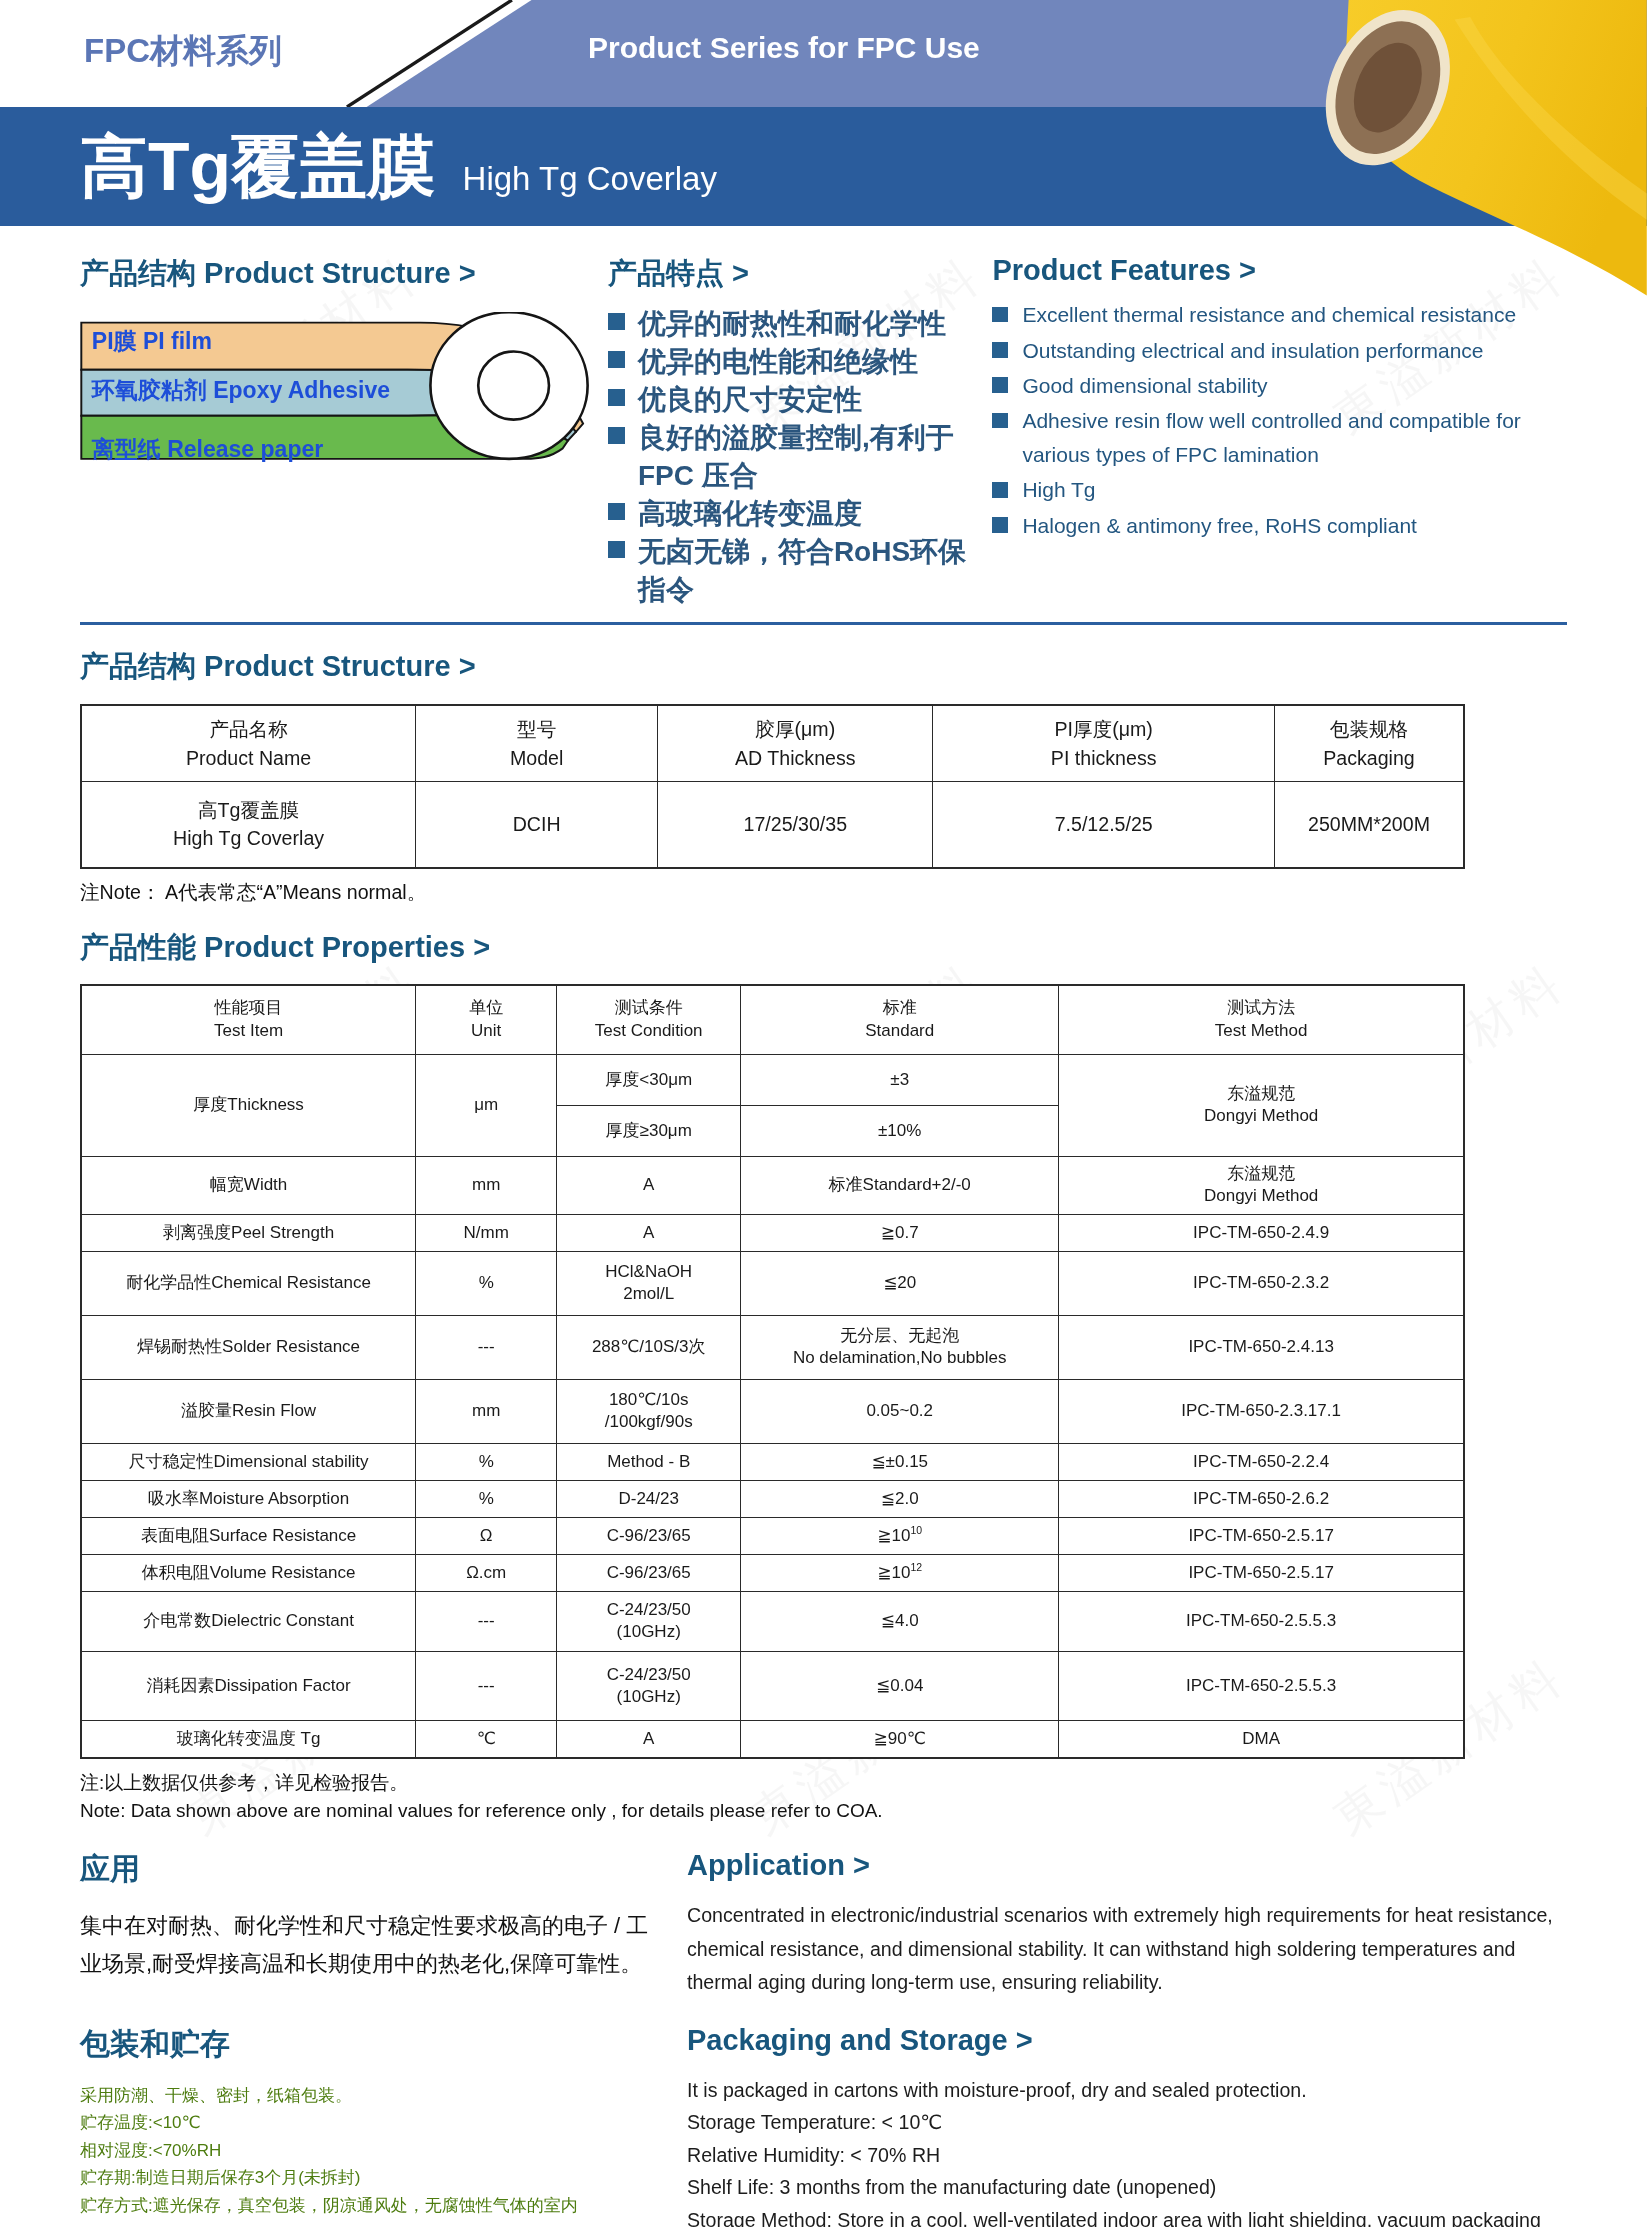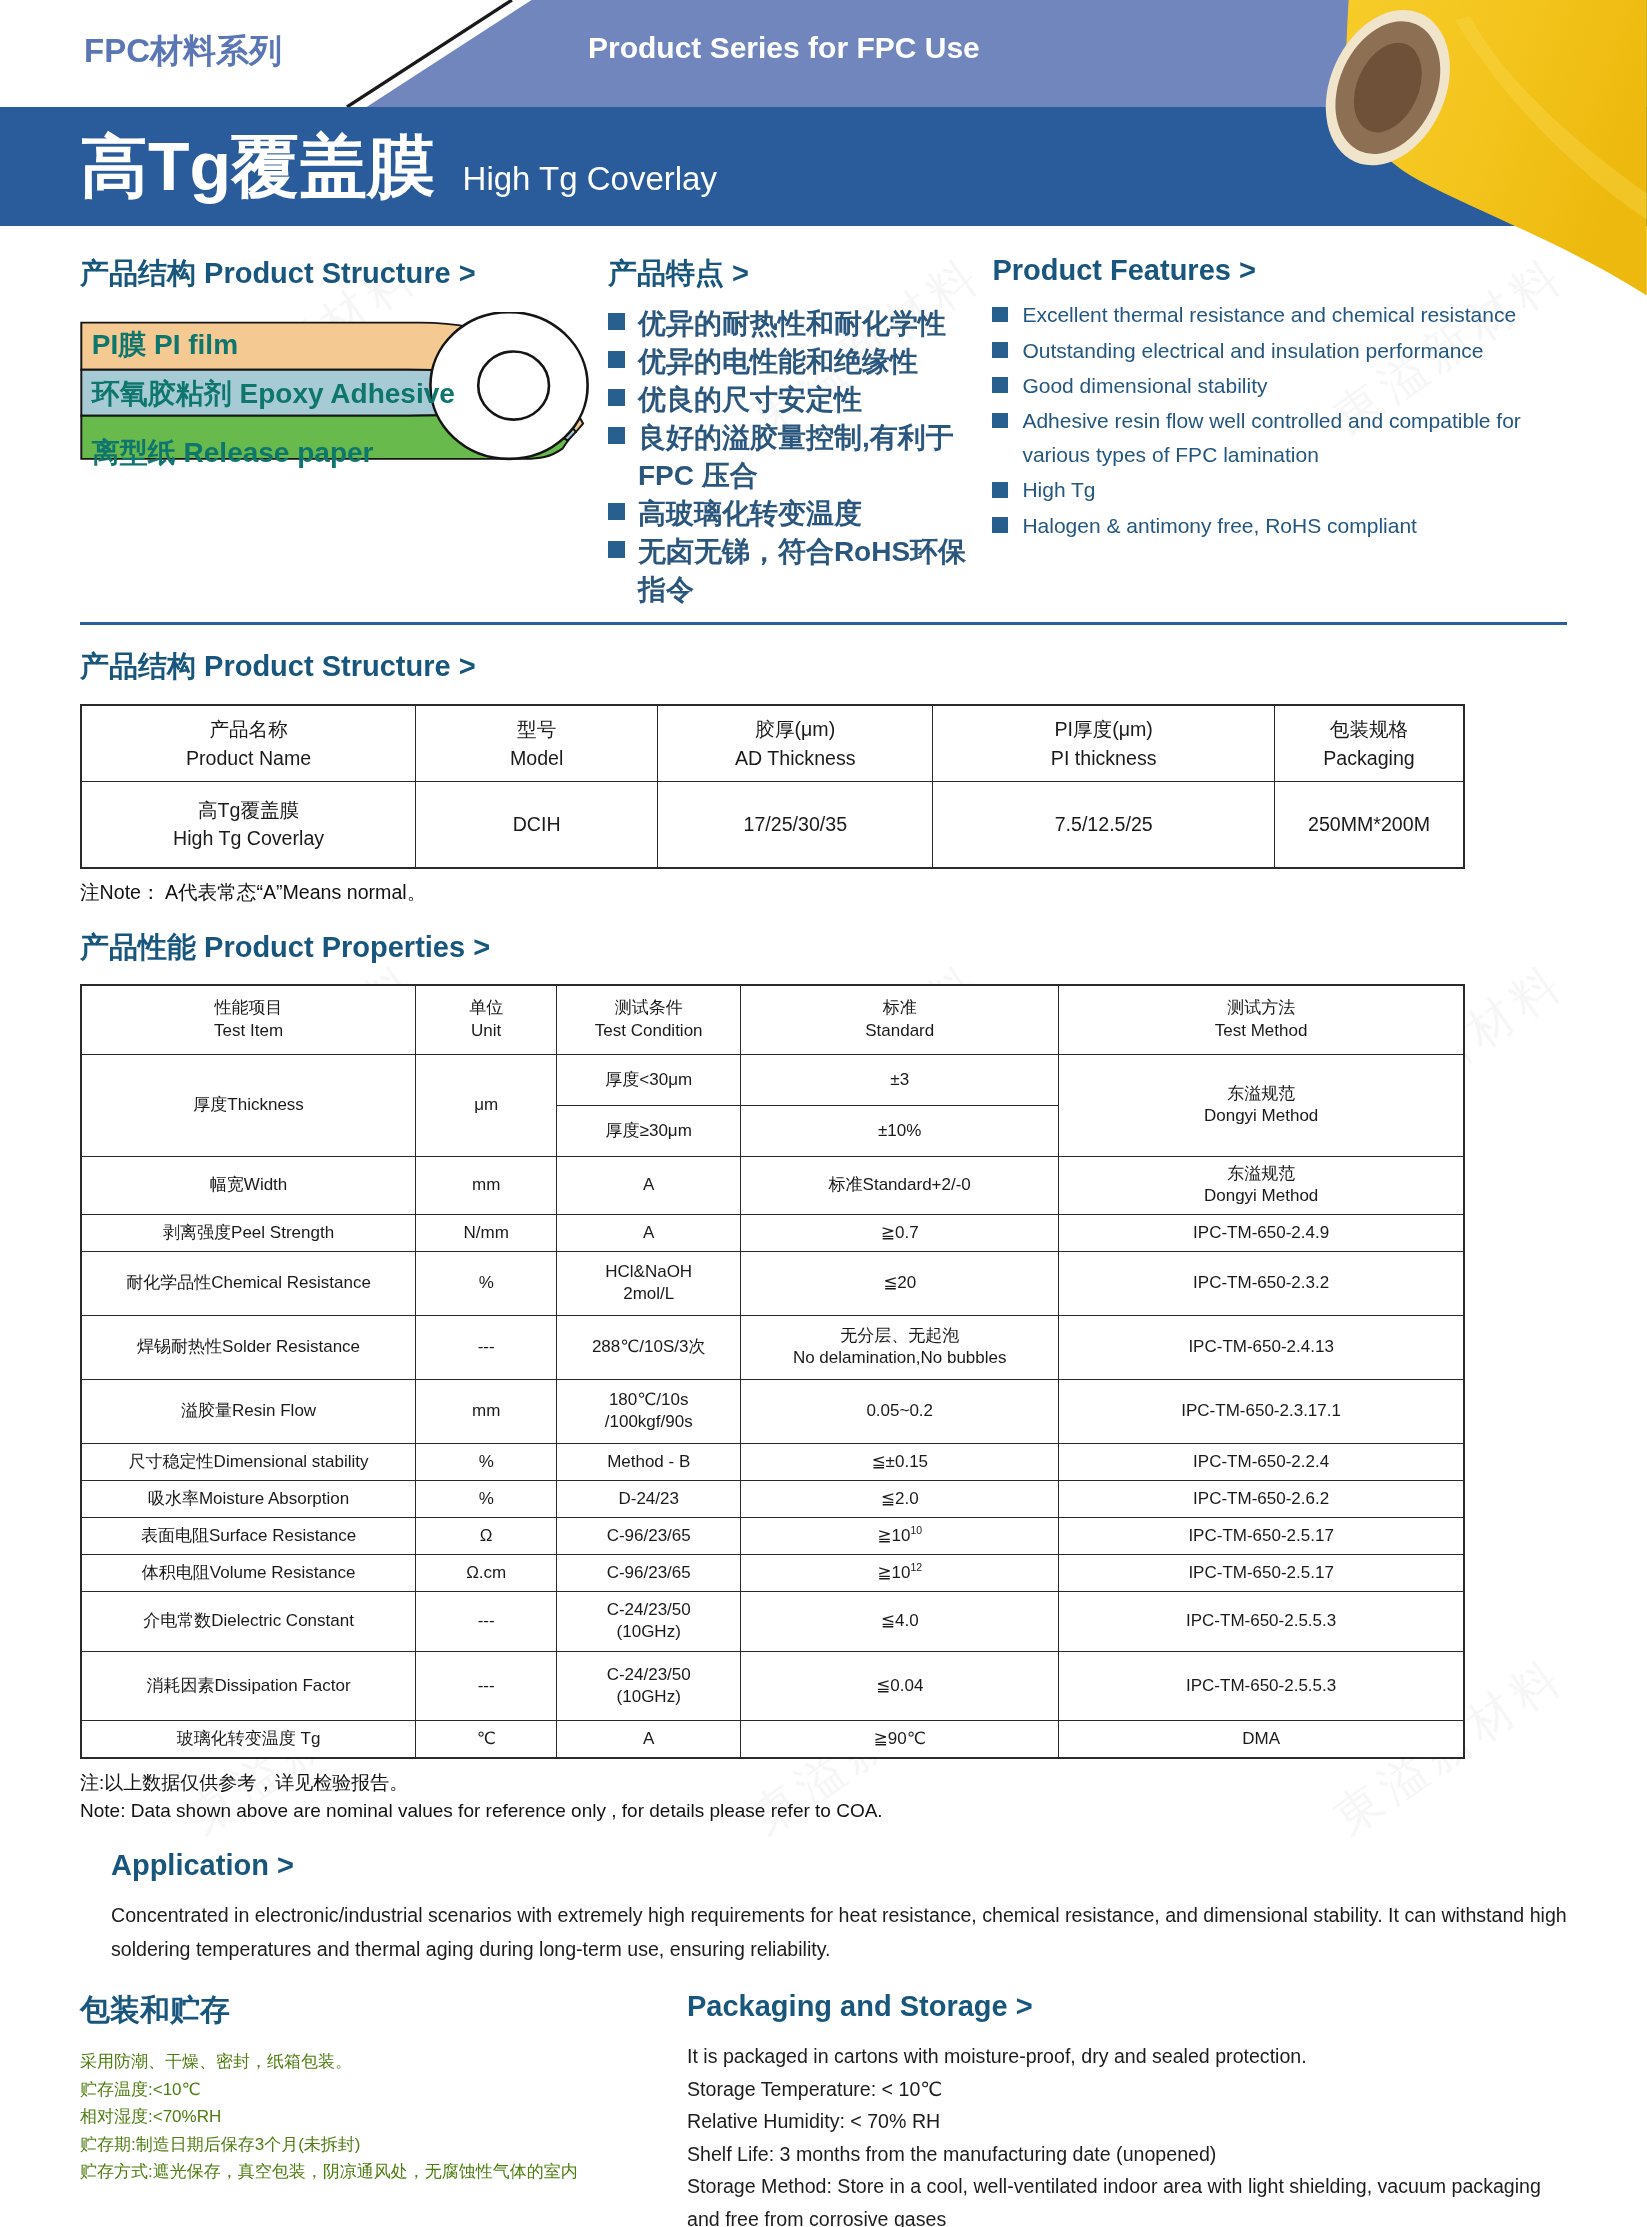--- a/index.html
+++ b/index.html
@@ -19,21 +19,21 @@
   .band .t-cn{font-size:68px;font-weight:bold;color:#fff;line-height:119px;}
   .band .t-en{font-size:33px;color:#fff;margin-left:27.5px;}
   
   .roll{position:absolute;top:0;right:0;width:364px;height:306px;z-index:5;pointer-events:none;}
   
   .content{position:relative;z-index:2;padding:0 80px;}
   .sec-title{font-size:29px;font-weight:bold;color:#18567D;}
   .row-top{display:flex;margin-top:27.5px;}
   .col-diagram{width:524px;flex:0 0 auto;}
   .diagram{position:relative;width:524px;height:169px;margin-top:18.3px;}
-  .diagram .lab{position:absolute;left:11.8px;font-size:28px;font-weight:bold;color:#0f766e;}
+  .diagram .lab{position:absolute;left:11.8px;font-size:23px;font-weight:bold;color:#1d4ed8;}
   .col-feat-cn{width:378px;flex:0 0 auto;margin-left:3.9px;}
   .col-feat-en{flex:1;margin-left:6.5px;}
   .feat-list{margin-top:11.8px;}
   .feat{position:relative;padding-left:30px;}
   .feat .sq{position:absolute;left:0;top:7.9px;width:17px;height:17px;background:#27608F;}
   .col-feat-cn .feat{font-size:28px;font-weight:600;color:#2B567E;line-height:38px;}
   .col-feat-en .feat{font-size:21px;font-weight:500;color:#235680;line-height:34px;margin-bottom:1.3px;}
   .col-feat-en .feat .sq{width:15.7px;height:15.7px;top:8.5px;}
   .hr-blue{border:none;border-top:3.3px solid #2B5FA0;margin:13px 0 0 0;}
   
@@ -316,20 +316,24 @@
           </tr>
         </tbody>
     </table>
     <div class="notes2">
       <div>注:以上数据仅供参考，详见检验报告。</div>
       <div>Note: Data shown above are nominal values for reference only , for details please refer to COA.</div>
     </div>
   </div>
 
   <div class="two-col">
+    <div class="tc-left">
+      <div class="sec-title">应用</div>
+      <div class="body-cn">集中在对耐热、耐化学性和尺寸稳定性要求极高的电子 / 工业场景,耐受焊接高温和长期使用中的热老化,保障可靠性。</div>
+    </div>
     <div class="tc-right">
       <div class="sec-title">Application  &gt;</div>
       <div class="body-en">Concentrated in electronic/industrial scenarios with extremely high requirements for heat resistance, chemical resistance, and dimensional stability. It can withstand high soldering temperatures and thermal aging during long-term use, ensuring reliability.</div>
     </div>
   </div>
 
   <div class="two-col">
     <div class="tc-left">
       <div class="sec-title">包装和贮存</div>
       <div class="body-cn" id="pack-cn">

